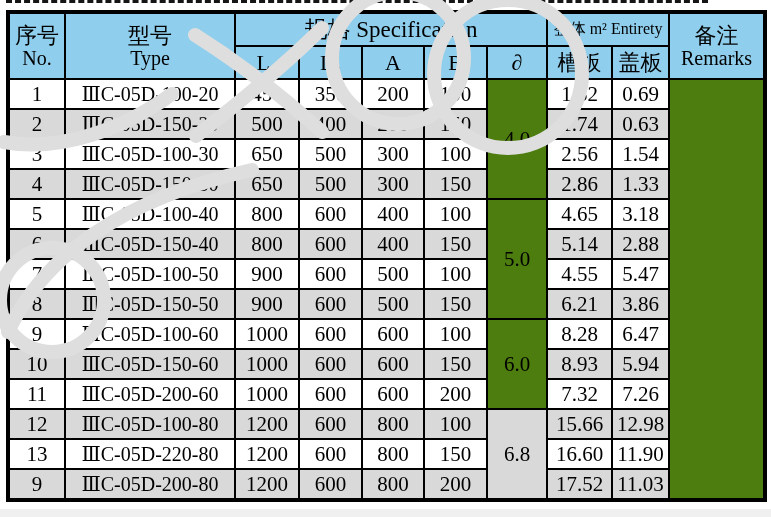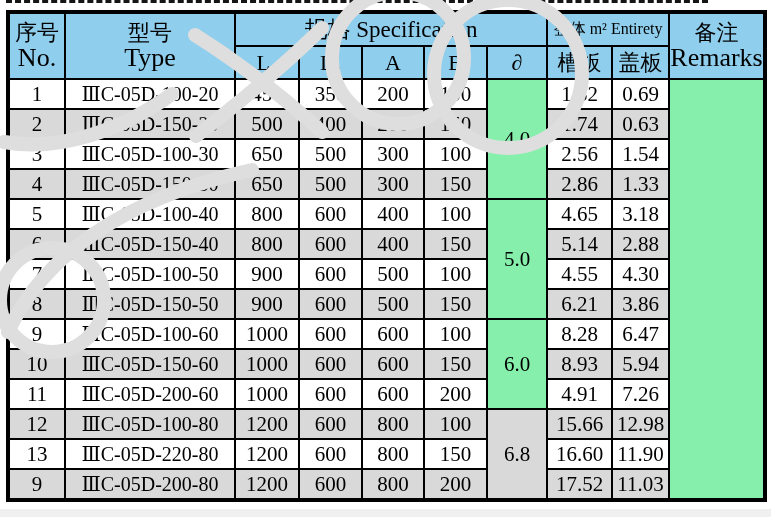--- a/index.html
+++ b/index.html
@@ -35,28 +35,28 @@
     white-space: nowrap;
   }
   thead th {
     background: #8fceec;
     font-weight: normal;
     margin-top: 20px;
   }
   thead tr.h1 th { height: 31px; }
   thead tr.h2 th { height: 31px; }
   .cn { display: block; font-size: 22px; line-height: 1.1; }
-  .en { display: block; font-size: 26px; line-height: 1.0; }
+  .en { display: block; font-size: 20px; line-height: 1.0; }
   th.spec-head { font-size: 23px; }
   th.entirety-head { font-size: 16px; }
   th.subcol { font-size: 22px; }
   tbody td { height: 28px; font-size: 21px; background: #ffffff; }
   tbody td.type-cell { font-size: 20px; }
   tbody tr.stripe td { background: #d9d9d9; }
-  tbody td.merged { background: #86efac; }
+  tbody td.merged { background: #4d7c0f; }
   col.c-no      { width: 57px; }
   col.c-type    { width: 170px; }
   col.c-l1      { width: 64px; }
   col.c-l2      { width: 63px; }
   col.c-a       { width: 62px; }
   col.c-b       { width: 63px; }
   col.c-d       { width: 60px; }
   col.c-cao     { width: 65px; }
   col.c-gai     { width: 57px; }
   col.c-remarks { width: 96px; }
@@ -176,21 +176,21 @@
         <td>2.88</td>
       </tr>
       <tr>
         <td>7</td>
         <td class="type-cell">ⅢC-05D-100-50</td>
         <td>900</td>
         <td>600</td>
         <td>500</td>
         <td>100</td>
         <td>4.55</td>
-        <td>4.30</td>
+        <td>5.47</td>
       </tr>
       <tr class="stripe">
         <td>8</td>
         <td class="type-cell">ⅢC-05D-150-50</td>
         <td>900</td>
         <td>600</td>
         <td>500</td>
         <td>150</td>
         <td>6.21</td>
         <td>3.86</td>
@@ -216,21 +216,21 @@
         <td>8.93</td>
         <td>5.94</td>
       </tr>
       <tr>
         <td>11</td>
         <td class="type-cell">ⅢC-05D-200-60</td>
         <td>1000</td>
         <td>600</td>
         <td>600</td>
         <td>200</td>
-        <td>4.91</td>
+        <td>7.32</td>
         <td>7.26</td>
       </tr>
       <tr class="stripe">
         <td>12</td>
         <td class="type-cell">ⅢC-05D-100-80</td>
         <td>1200</td>
         <td>600</td>
         <td>800</td>
         <td>100</td>
         <td rowspan="3" class="merged">6.8</td>

